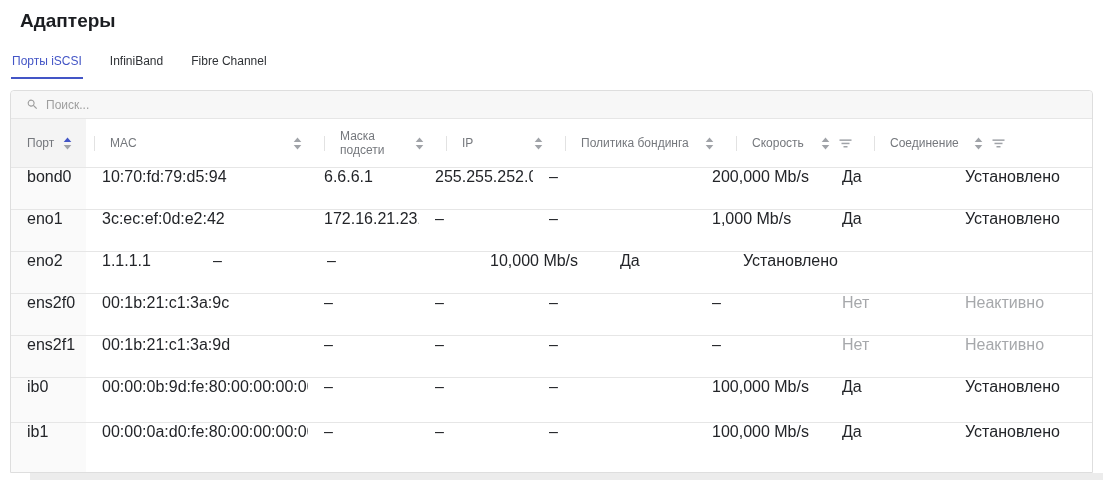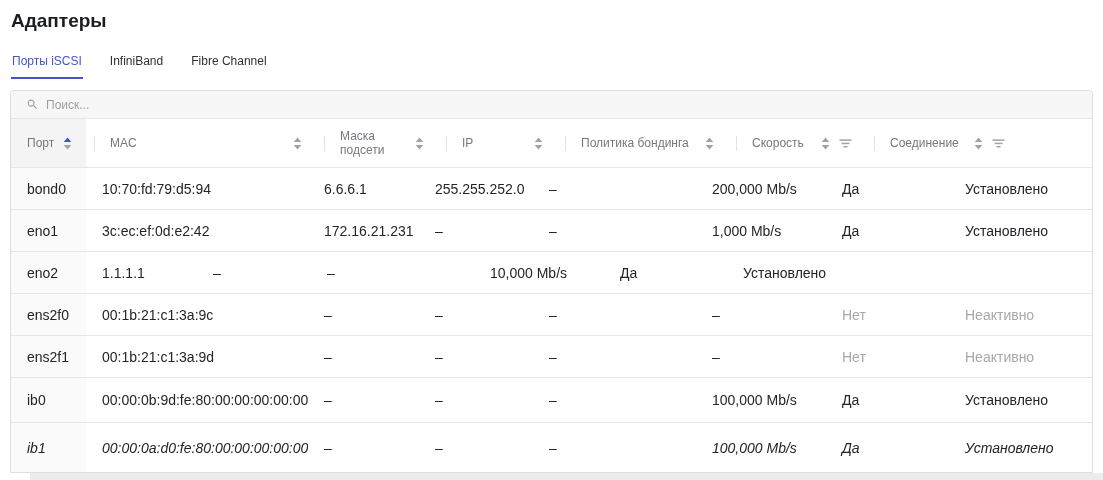--- a/index.html
+++ b/index.html
@@ -1,19 +1,19 @@
 <!DOCTYPE html>
 <html style="--accent: #4355c6;"><head>
 <meta charset="utf-8">
 <style>
   * { box-sizing: border-box; margin: 0; padding: 0; }
   html,body { width:1103px; height:480px; overflow:hidden; background:#fff;
     font-family:"Liberation Sans", sans-serif; position:relative; }
 
-  .page-title { margin:10px 0 0 11px; font-size:19px; font-weight:700; color:#1b1d21; }
+  .page-title { margin:10px 0 0 20px; font-size:19px; font-weight:700; color:#1b1d21; }
 
   .tabs { display:flex; gap:26px; margin:20px 0 0 11px; }
   .tab { font-size:12px; font-weight:400; color:#2f3236; padding:2px 1px 9px 1px;
     border-bottom:2px solid transparent; cursor:pointer; }
   .tab.active { color:var(--accent); border-bottom-color:var(--accent); }
 
   .card { margin:11px 10px 0 10px; border:1px solid #dedede; border-radius:4px 4px 0 0;
     background:#fff; }
 
   .search-bar { height:28px; background:#f7f7f7; border-bottom:1px solid #e6e6e6;
@@ -26,22 +26,22 @@
   .hcell { display:flex; align-items:center; padding:0 14px 0 16px; position:relative;
     font-size:12px; color:#75787d; cursor:pointer; }
   .hcell:not(:first-child)::before { content:''; position:absolute; left:0; top:17px;
     height:15px; width:1px; background:#e2e2e2; }
   .hcell.c0 { background:#f4f4f4; }
   .hicons { margin-left:auto; display:flex; align-items:center; gap:9px; }
   .hcell.c3 .hicons { margin-left:6px; }
 
   .trow { display:flex; height:42px; border-top:1px solid #e6e6e6; background:#fff; }
   .trow.tall { height:45px; }
-  .trow.taller { height:50px;font-style:italic; }
-  .cell { display:flex; align-items:center; padding:0 16px; font-size:14px; color:#232529;
+  .trow.taller { height:50px; }
+  .cell { display:flex; padding:0 16px; font-size:16px; color:#232529;
     white-space:nowrap; overflow:hidden; }
   .cell.c0 { background:#fafafa; }
   .trow.inactive .cell.status span { color:#a6a8ab; }
 
   .c0 { width:75px;  flex:none; }
   .c1 { width:222px; flex:none; }
   .c2 { width:111px; flex:none; }
   .c3 { width:114px; flex:none; }
   .c4 { width:163px; flex:none; }
   .c5 { width:130px; flex:none; }

